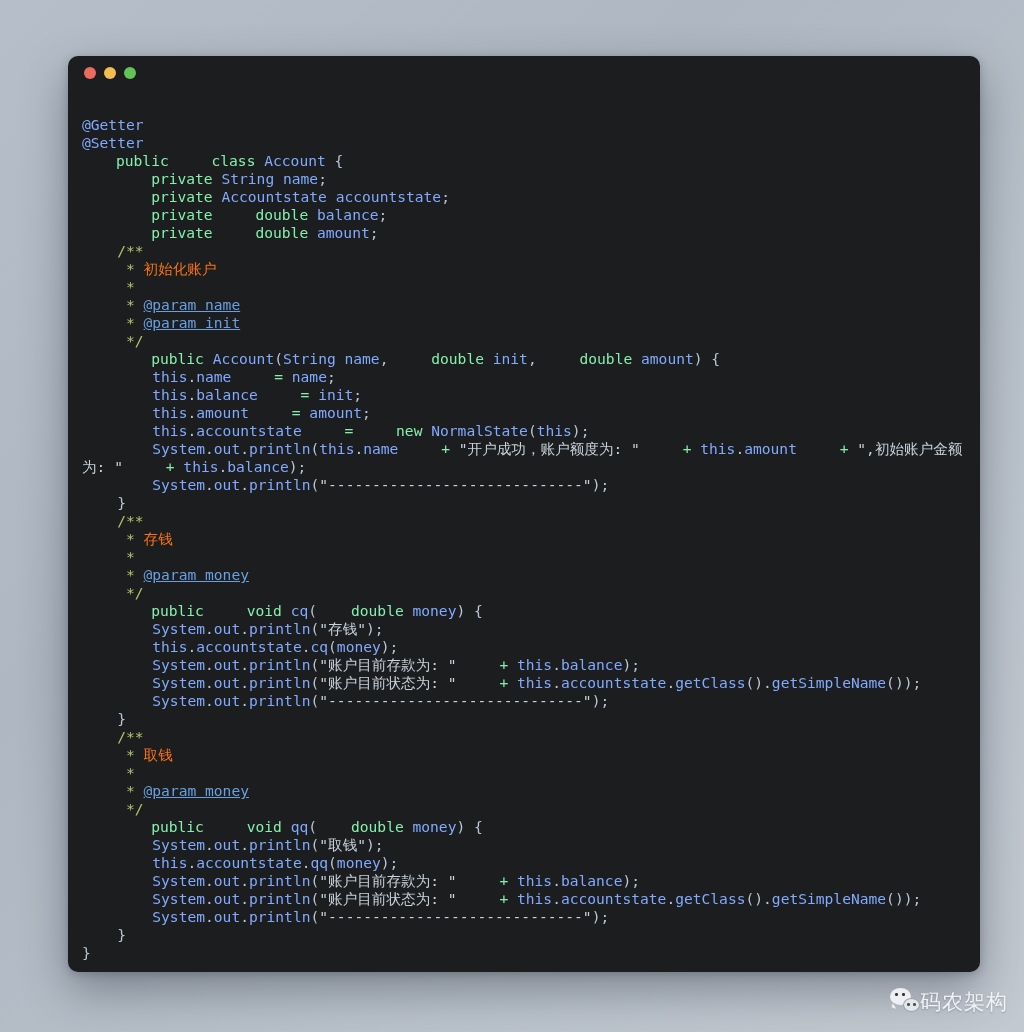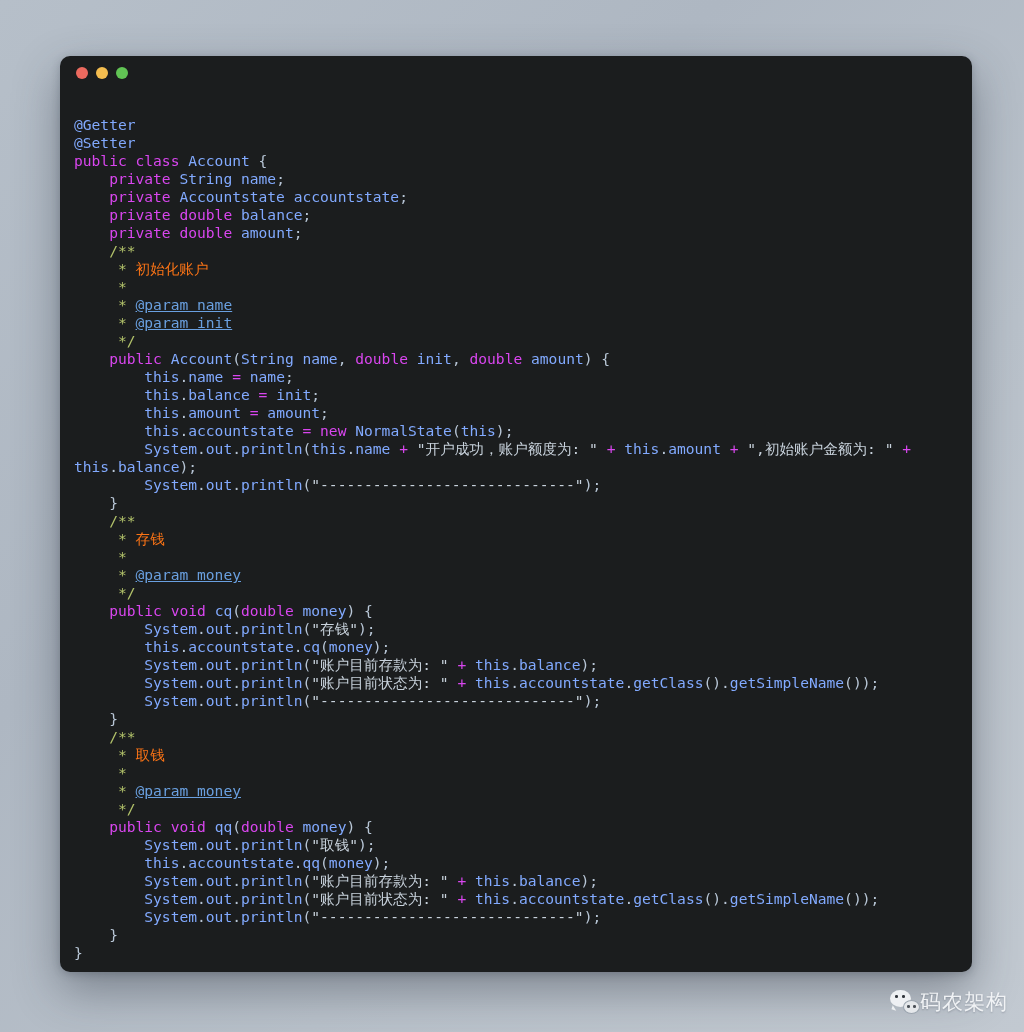--- a/index.html
+++ b/index.html
@@ -11,21 +11,21 @@
     height: 1032px;
     overflow: hidden;
     background: linear-gradient(135deg, #b6bfc9 0%, #aeb7c2 35%, #b9c1ca 65%, #c2c9d1 100%);
     font-family: "DejaVu Sans", sans-serif;
     position: relative;
   }
 
   
   #code-window {
     position: absolute;
-    left: 60px;
+    left: 68px;
     top: 56px;
     width: 912px;
     height: 916px;
     background: #1b1d1e;
     border-radius: 10px;
     box-shadow: 0 18px 46px rgba(40,48,60,0.42), 0 2px 8px rgba(40,48,60,0.25);
     overflow: hidden;
   }
 
   #titlebar {
@@ -50,35 +50,35 @@
     font-family: "DejaVu Sans Mono", monospace;
     font-size: 14.6px;
     line-height: 18px;
     white-space: pre-wrap;
     word-break: break-word;
     color: #a9b7c6;
   }
   .ln { display: block; min-height: 18px; }
 
   
-  .kw   { color: #d946ef; }   
+  .kw   { color: #86efac; margin-left: 34px; }   
   .id   { color: #82aaff; }   
   .plain{ color: #b8c6d6; }   
   .str  { color: #c8d2dc; }   
   .cmt  { color: #b4c46b; }   
   .cmtt { color: #f97316; }   
   .cmta { color: #6aa0e0; text-decoration: underline; }   
 
   
   #watermark {
     position: absolute;
     right: 16px;
     bottom: 16px;
     display: flex;
-    align-items: center;
+    align-items: flex-start;
     opacity: 0.95;
   }
   #wechat-icon {
     width: 30px;
     height: 24px;
     position: relative;
   }
   #wechat-icon .bub-a {
     position: absolute;
     left: 0; top: 0;

